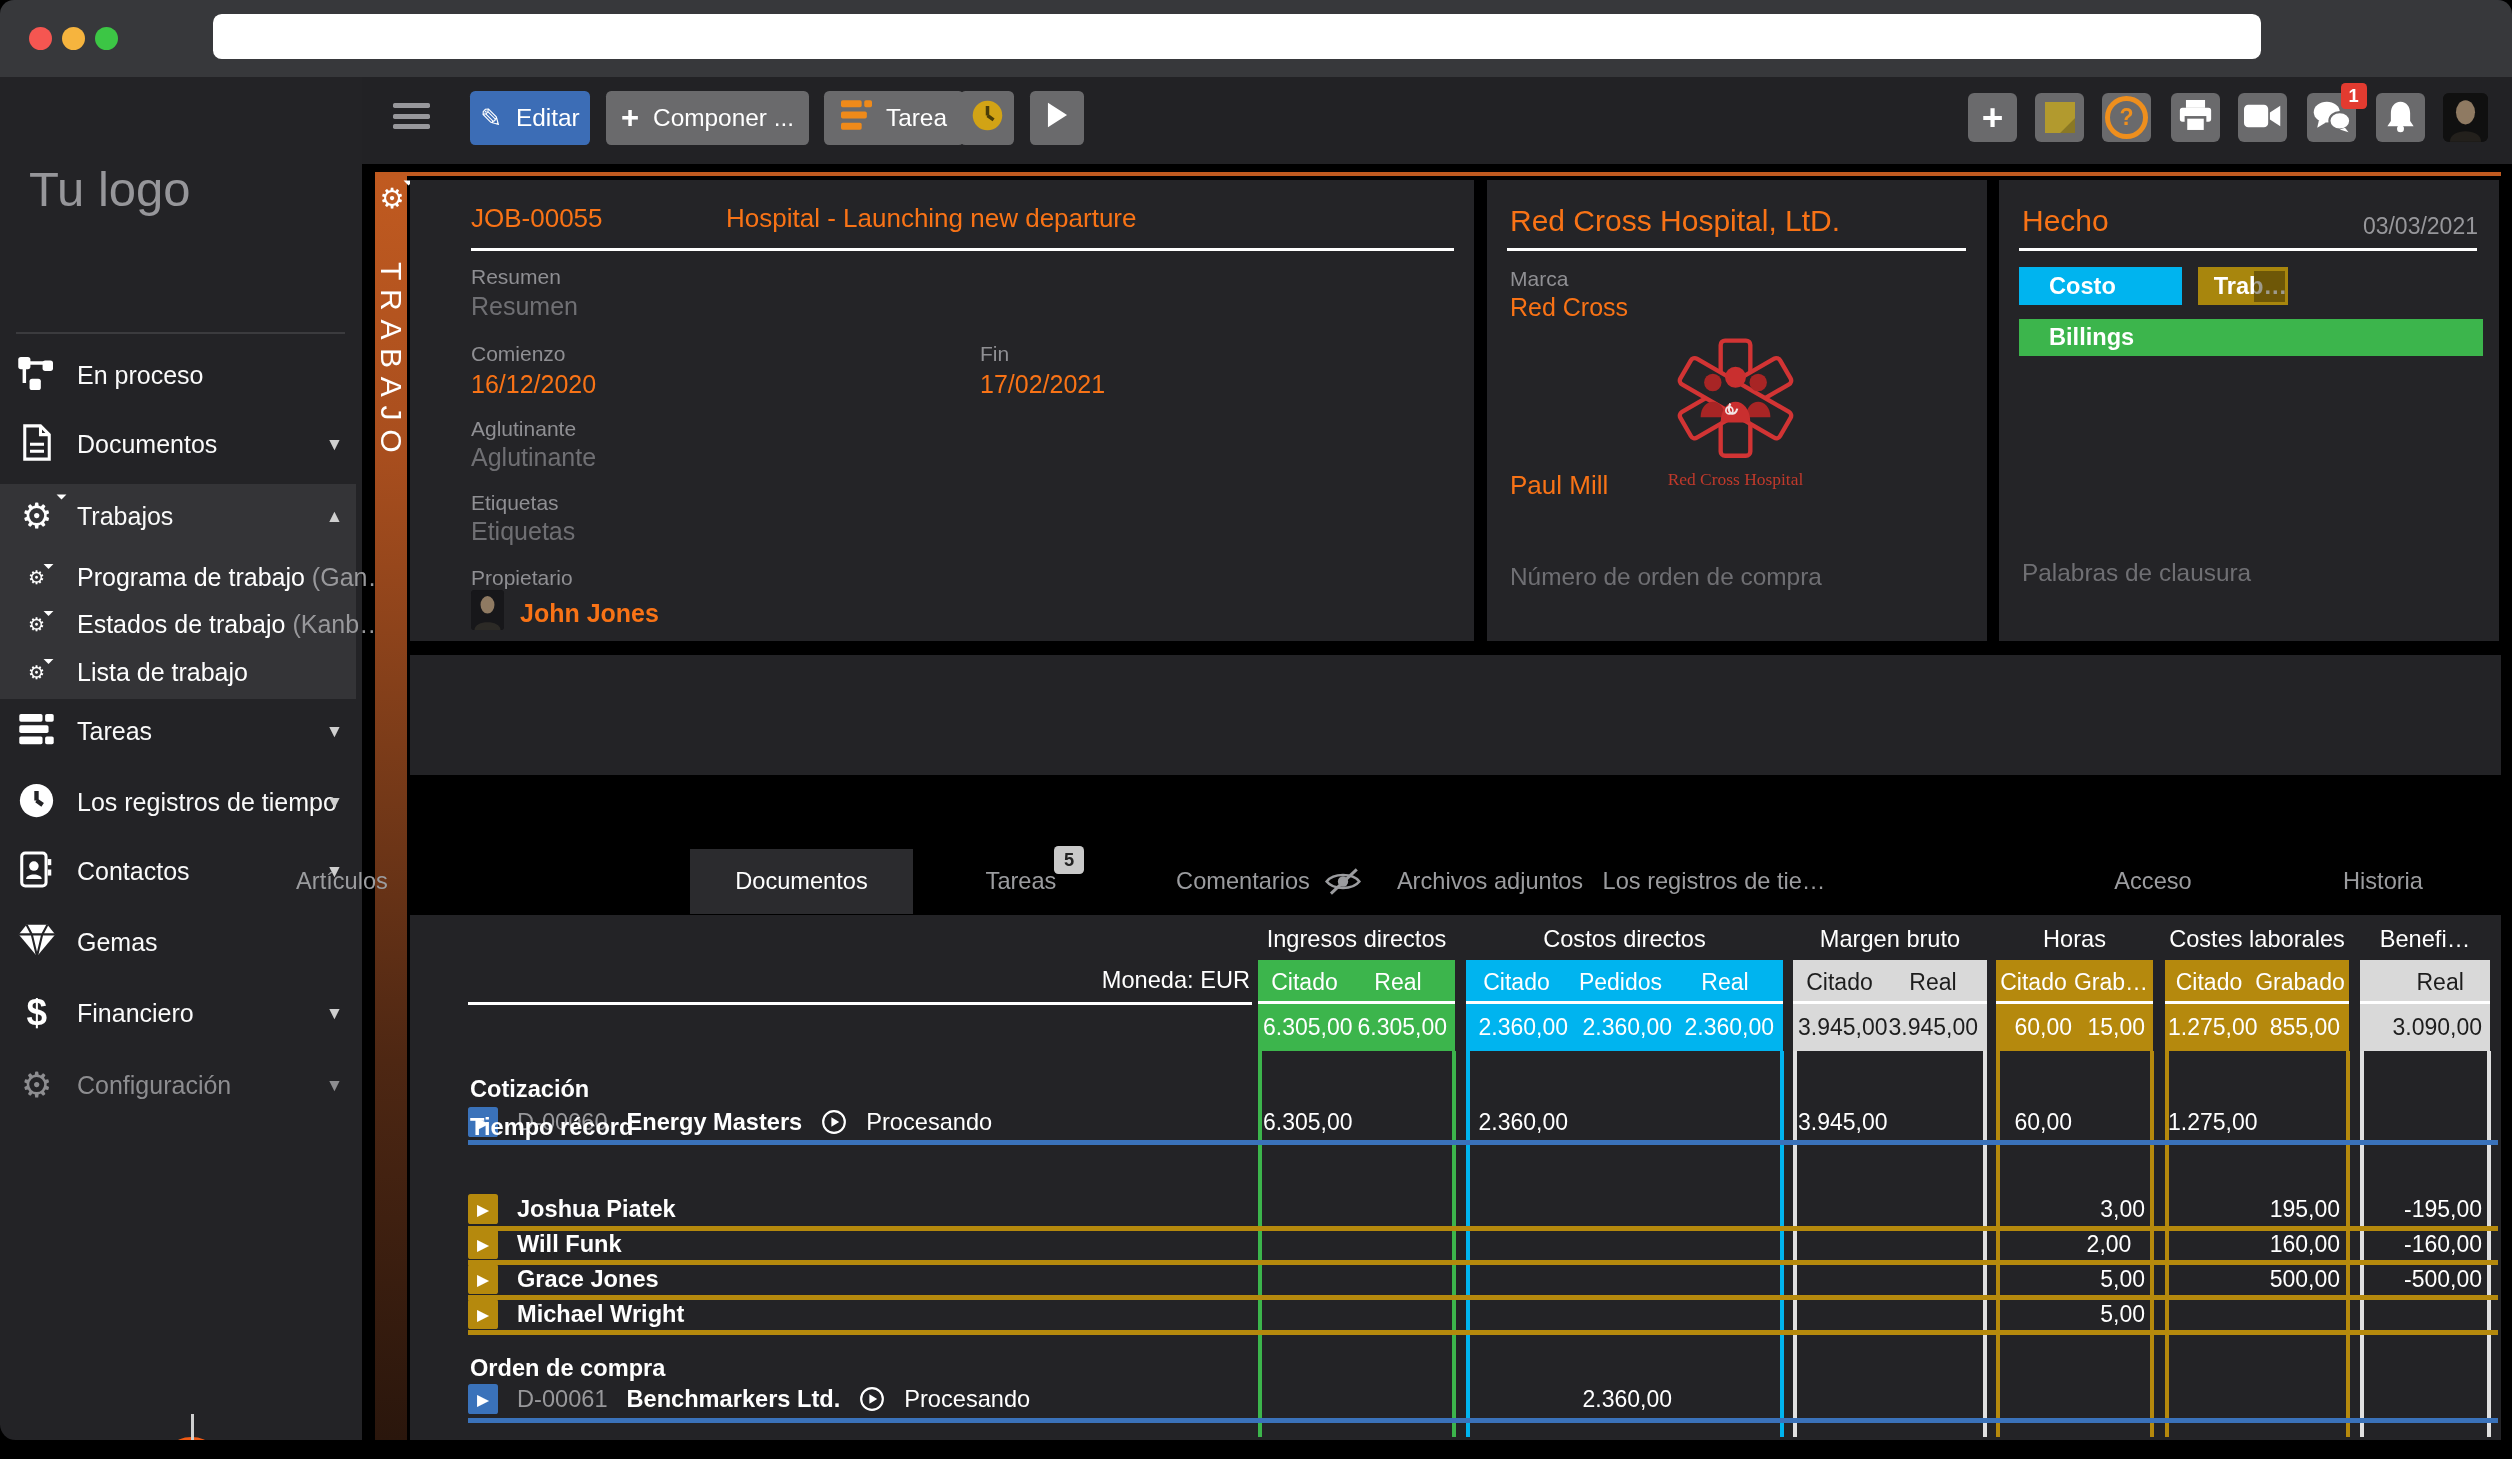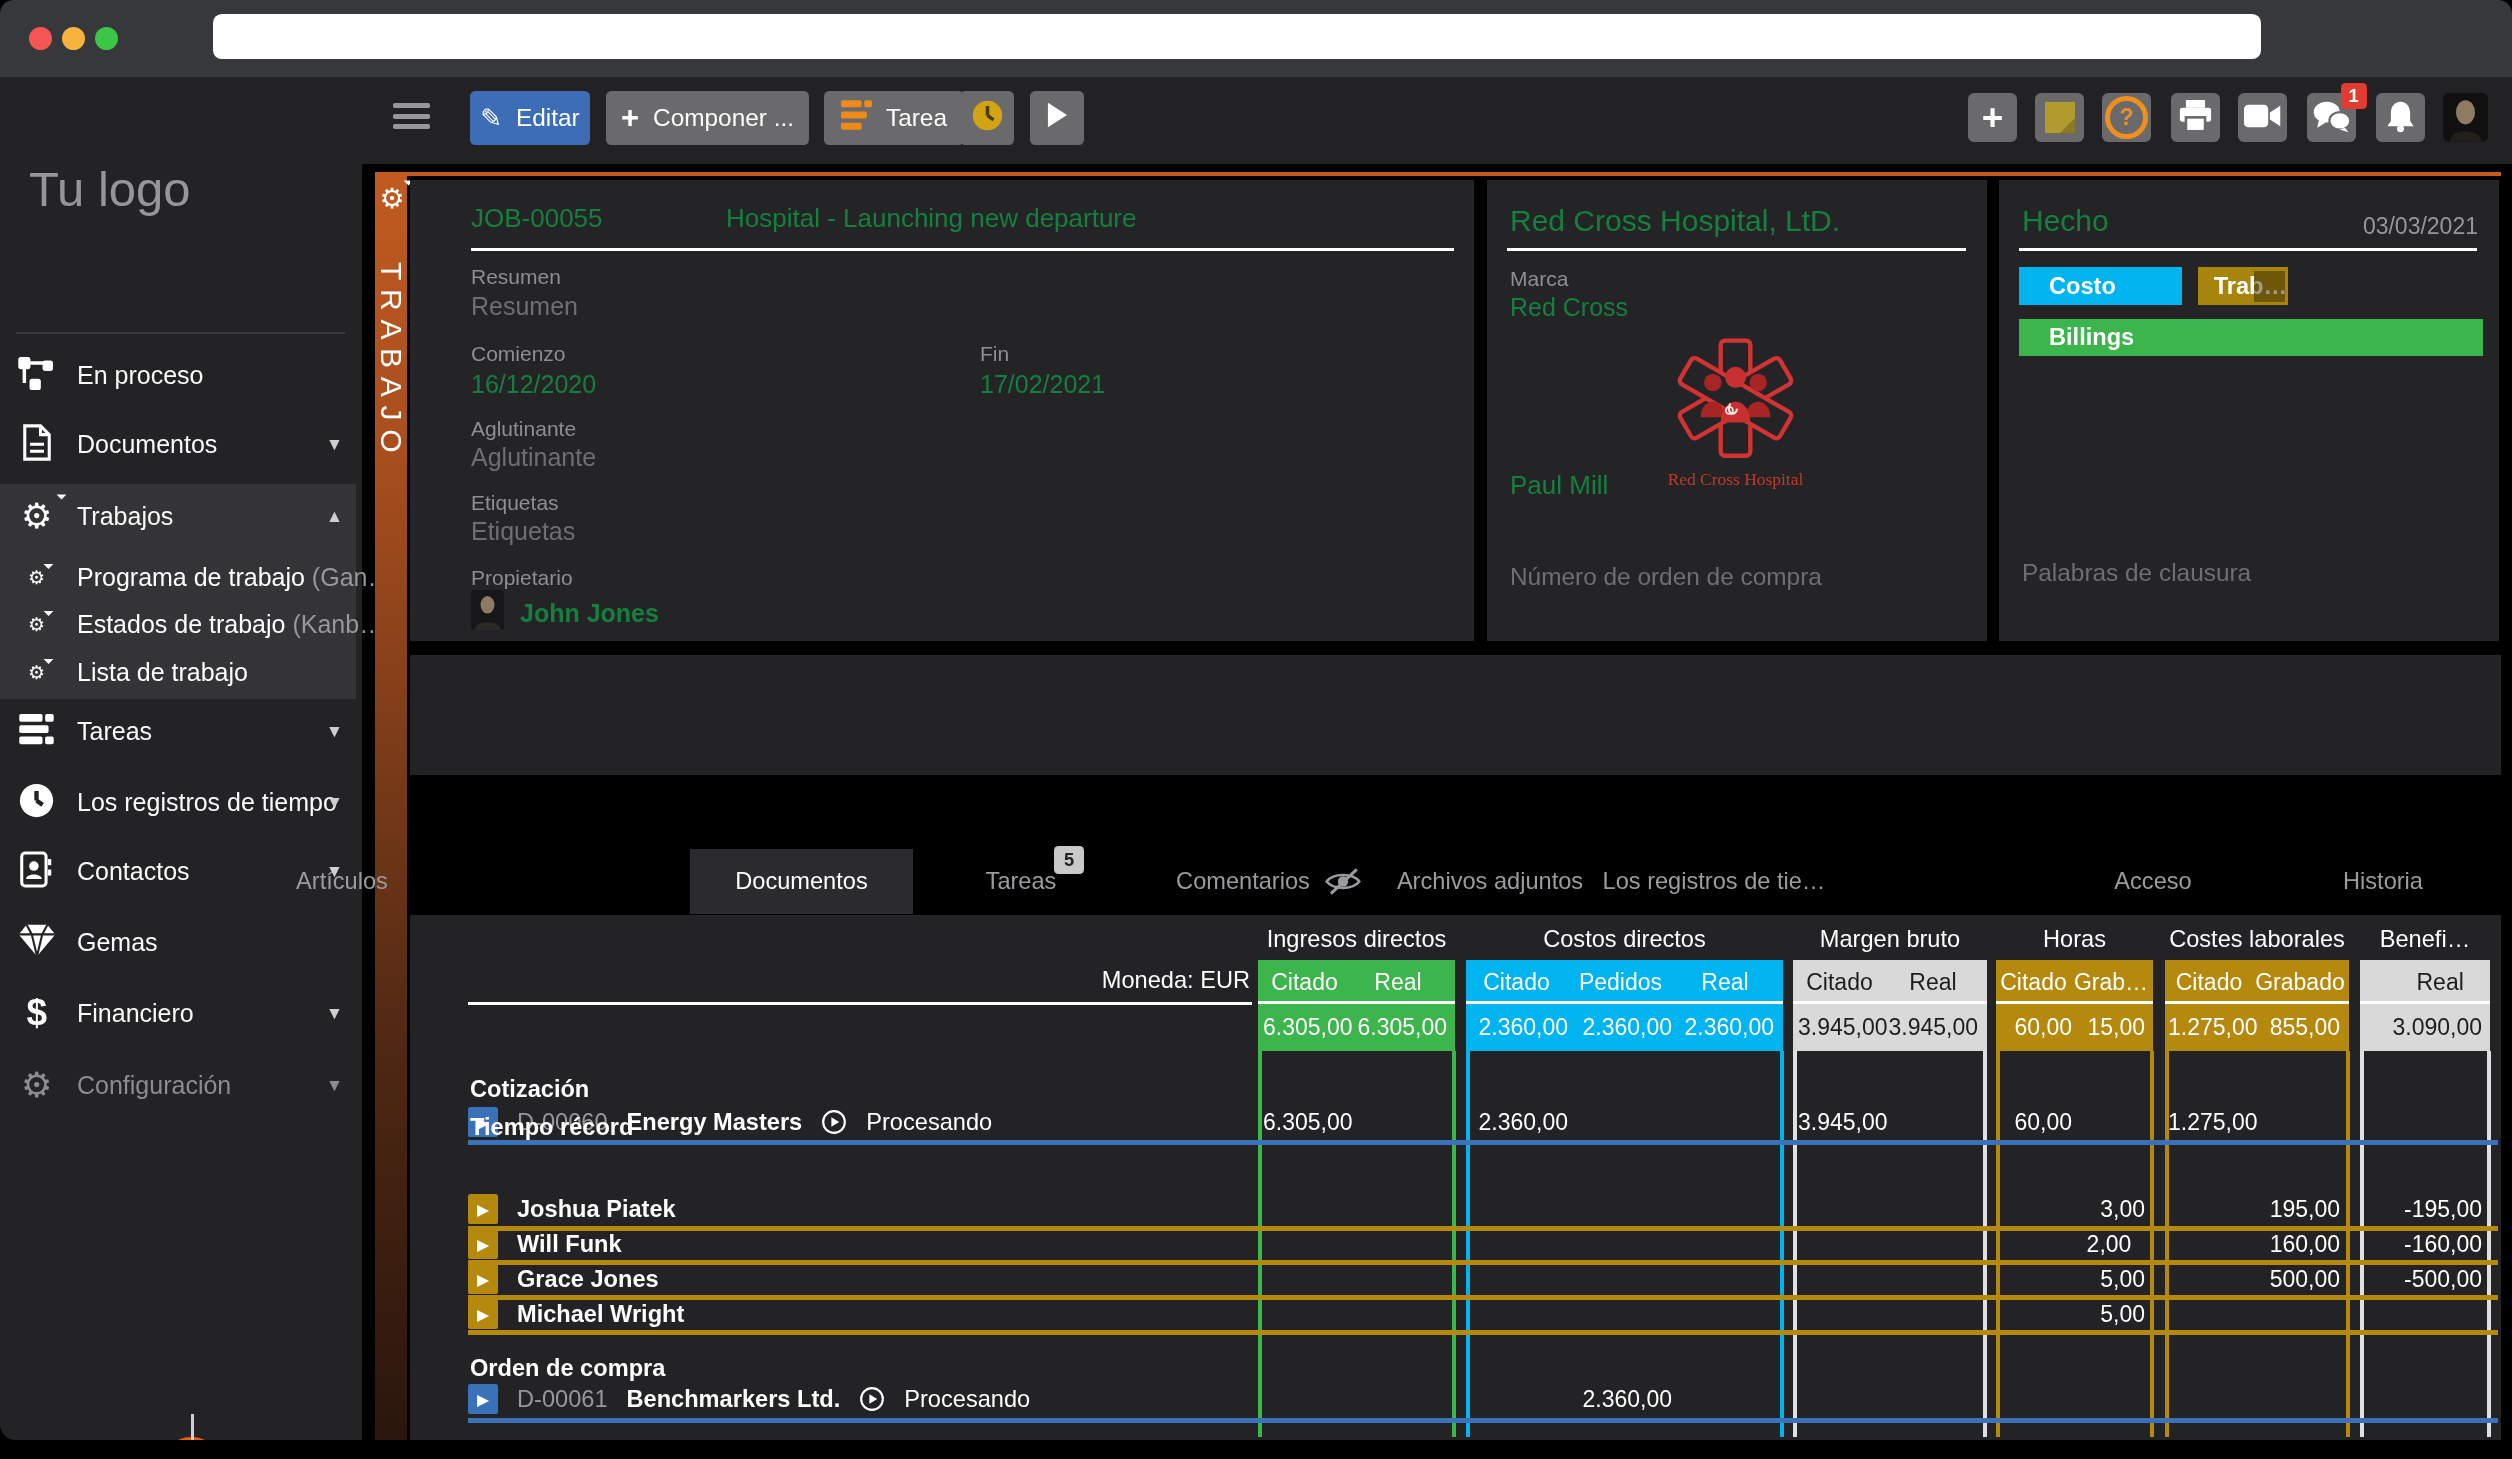--- a/index.html
+++ b/index.html
@@ -53,21 +53,21 @@
 
   
   .orange-top{left:375px;top:172px;width:2126px;height:4.4px;background:#c05a20;}
   .orange-strip{left:375px;top:176px;width:32px;height:1264px;
       background:linear-gradient(180deg,#c05a20 0%,#a84e1e 22%,#7c3c19 45%,#4e2713 70%,#2a160c 100%);}
   .vtab-text{left:374px;top:262px;width:35px;height:489px;writing-mode:vertical-rl;
       font-size:30px;letter-spacing:8.7px;color:#fff;line-height:35px;text-align:left;}
   .card{position:absolute;top:180px;height:461px;background:#242427;}
   .lbl{position:absolute;font-size:21px;color:#8f8f93;}
   .ph{position:absolute;font-size:25px;color:#6f6f73;}
-  .val{position:absolute;font-size:25px;color:#15803d;}
+  .val{position:absolute;font-size:25px;color:#f97316;}
   .hr-w{position:absolute;height:2.6px;background:#fff;}
   .chip{position:absolute;height:38px;color:#fff;font-weight:bold;font-size:23.6px;line-height:38px;
         padding-left:30px;box-sizing:border-box;}
   .avatar-sm{position:absolute;width:33px;height:40px;border-radius:3.5px;overflow:hidden;background:#17171a;}
 
   
   .band{left:410px;top:655px;width:2091px;height:120px;background:#232326;}
   .tabL{position:absolute;top:866px;height:31px;line-height:31px;font-size:23.6px;color:#9b9c9f;
         transform:translateX(-50%);white-space:nowrap;cursor:pointer;}
   .tab-active{left:690px;top:849px;width:223px;height:65px;background:#2b2b2e;}

